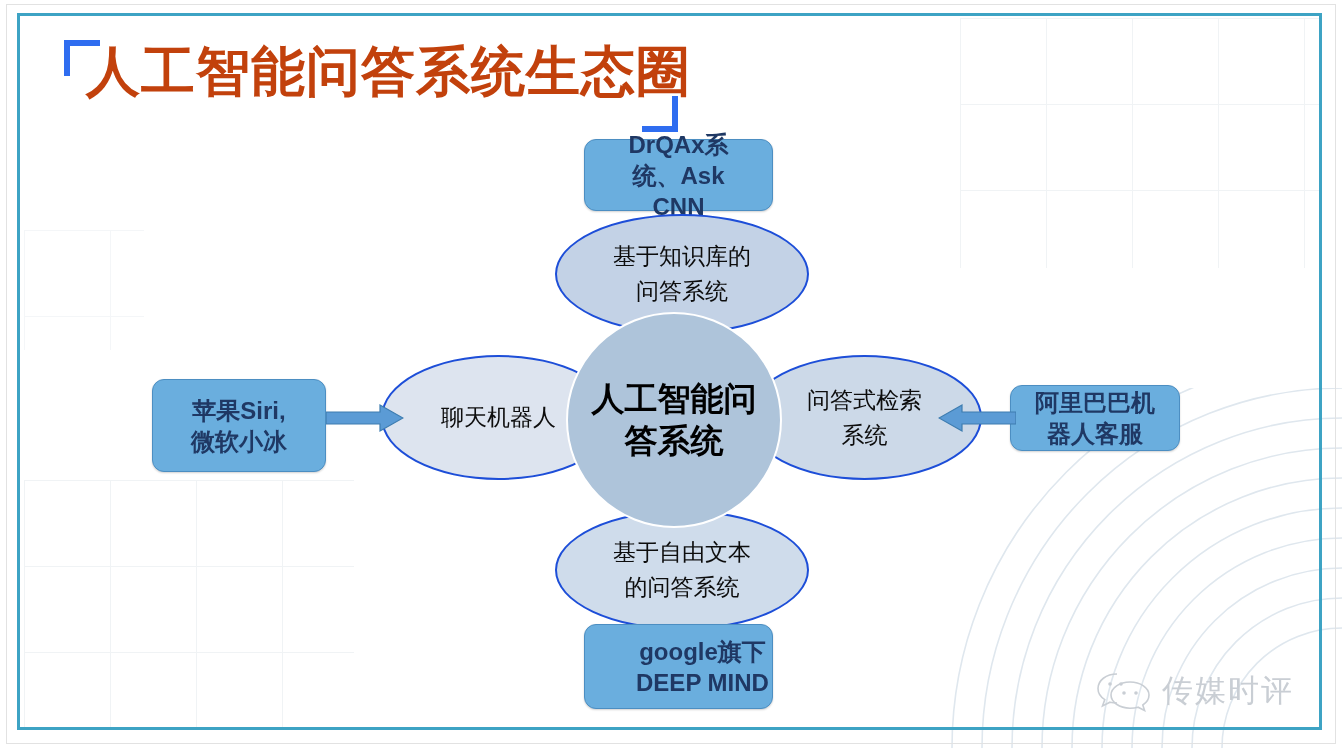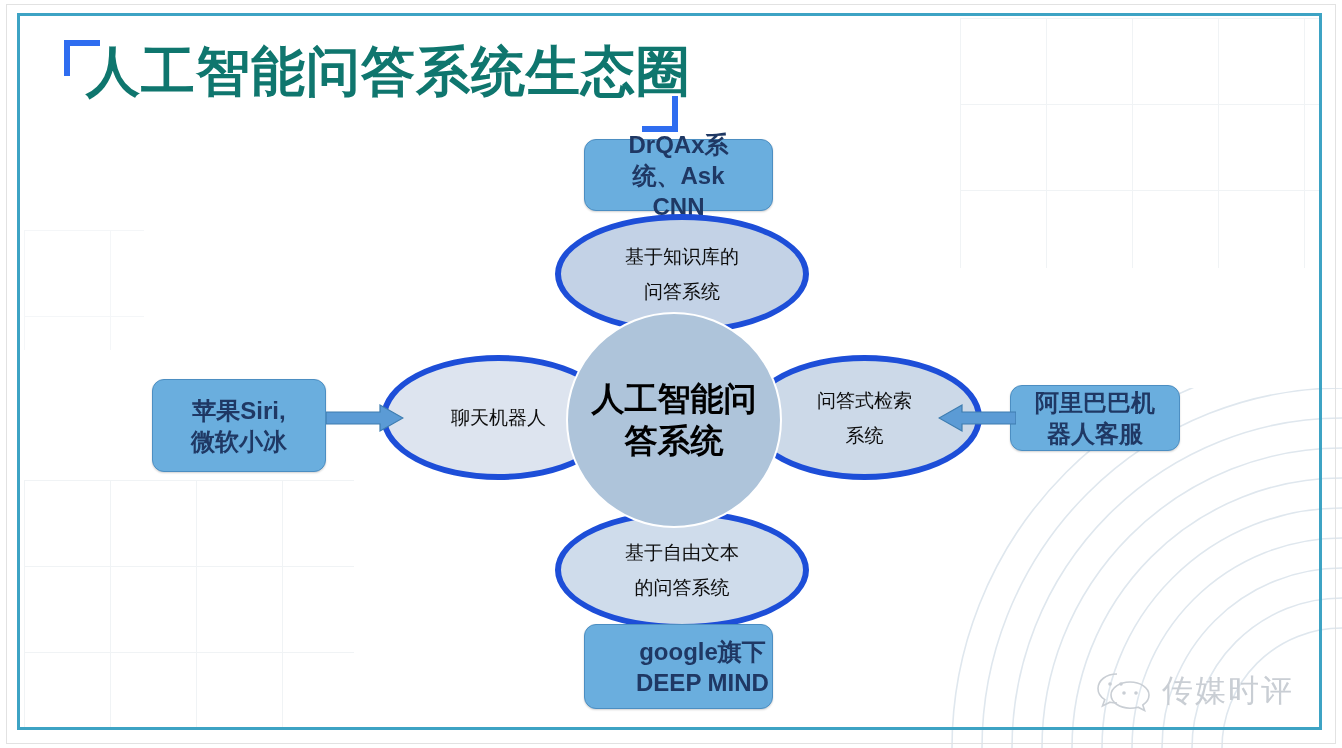--- a/index.html
+++ b/index.html
@@ -90,21 +90,21 @@
     left: 64px;
     top: 34px;
     height: 78px;
   }
   .title-text {
     position: absolute;
     left: 22px;
     top: 0;
     font-size: 54px;
     font-weight: bold;
-    color: #0f766e;
+    color: #c2410c;
     letter-spacing: 1px;
     line-height: 74px;
     white-space: nowrap;
   }
   .bracket {
     position: absolute;
     width: 30px;
     height: 30px;
     border-color: #2f6df0;
     border-style: solid;
@@ -135,23 +135,23 @@
     box-sizing: border-box;
     display: flex;
     align-items: center;
     justify-content: center;
     text-align: center;
   }
 
   
   .ellipse {
     border-radius: 50%;
-    border: 6px solid #1d4ed8;
+    border: 2px solid #1d4ed8;
     color: #0d0d0d;
-    font-size: 19px;
+    font-size: 23px;
     line-height: 35px;
     font-weight: normal;
   }
   .ellipse-top {
     left: 545px;
     top: 214px;
     width: 254px;
     height: 120px;
     background: #c3d2e6;
   }

